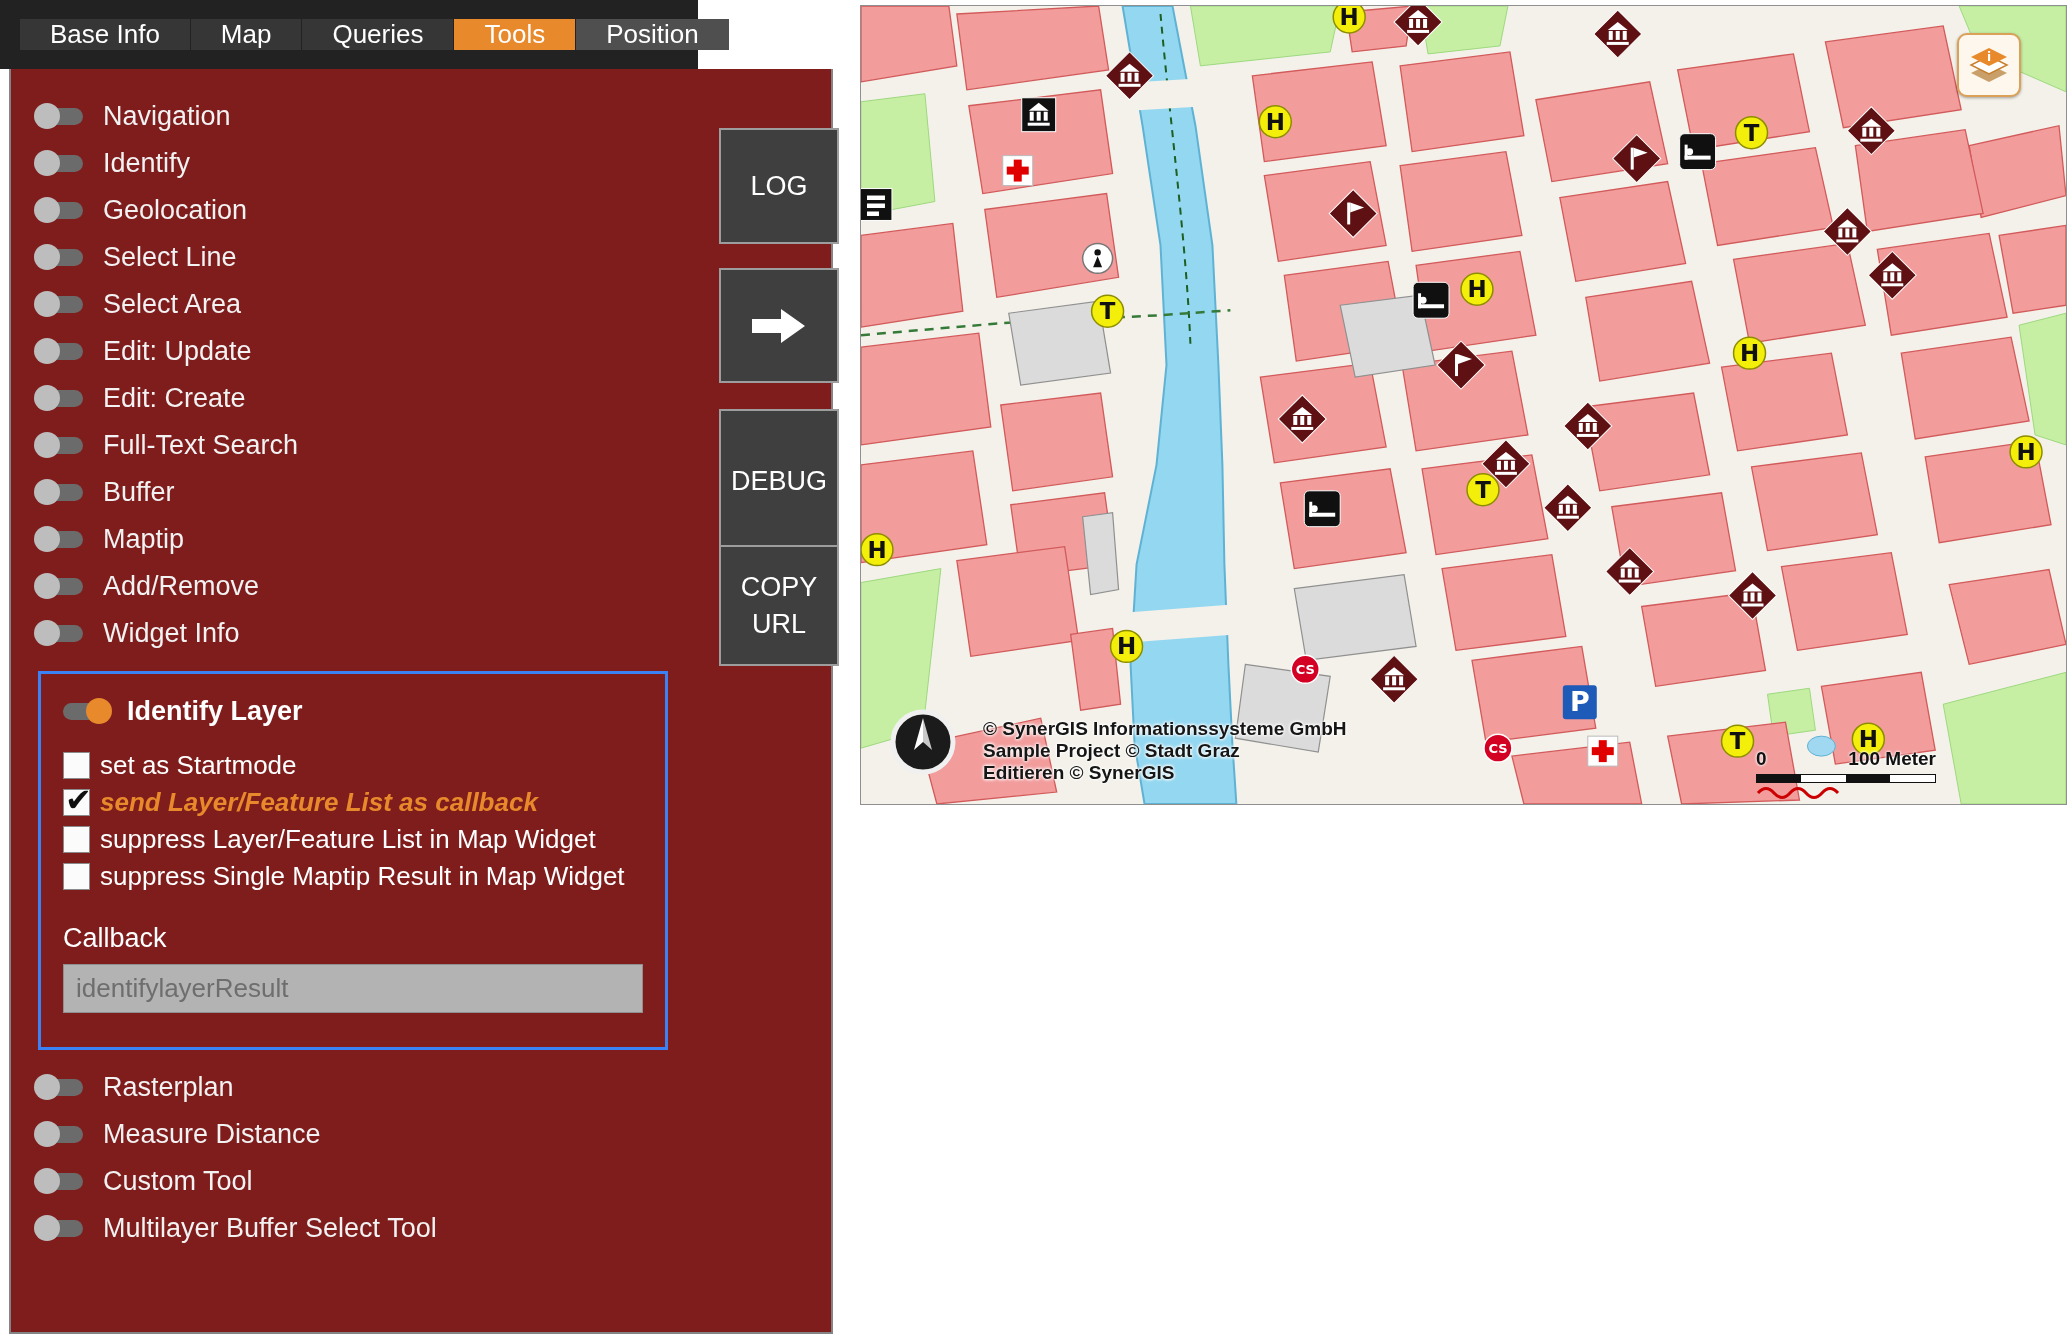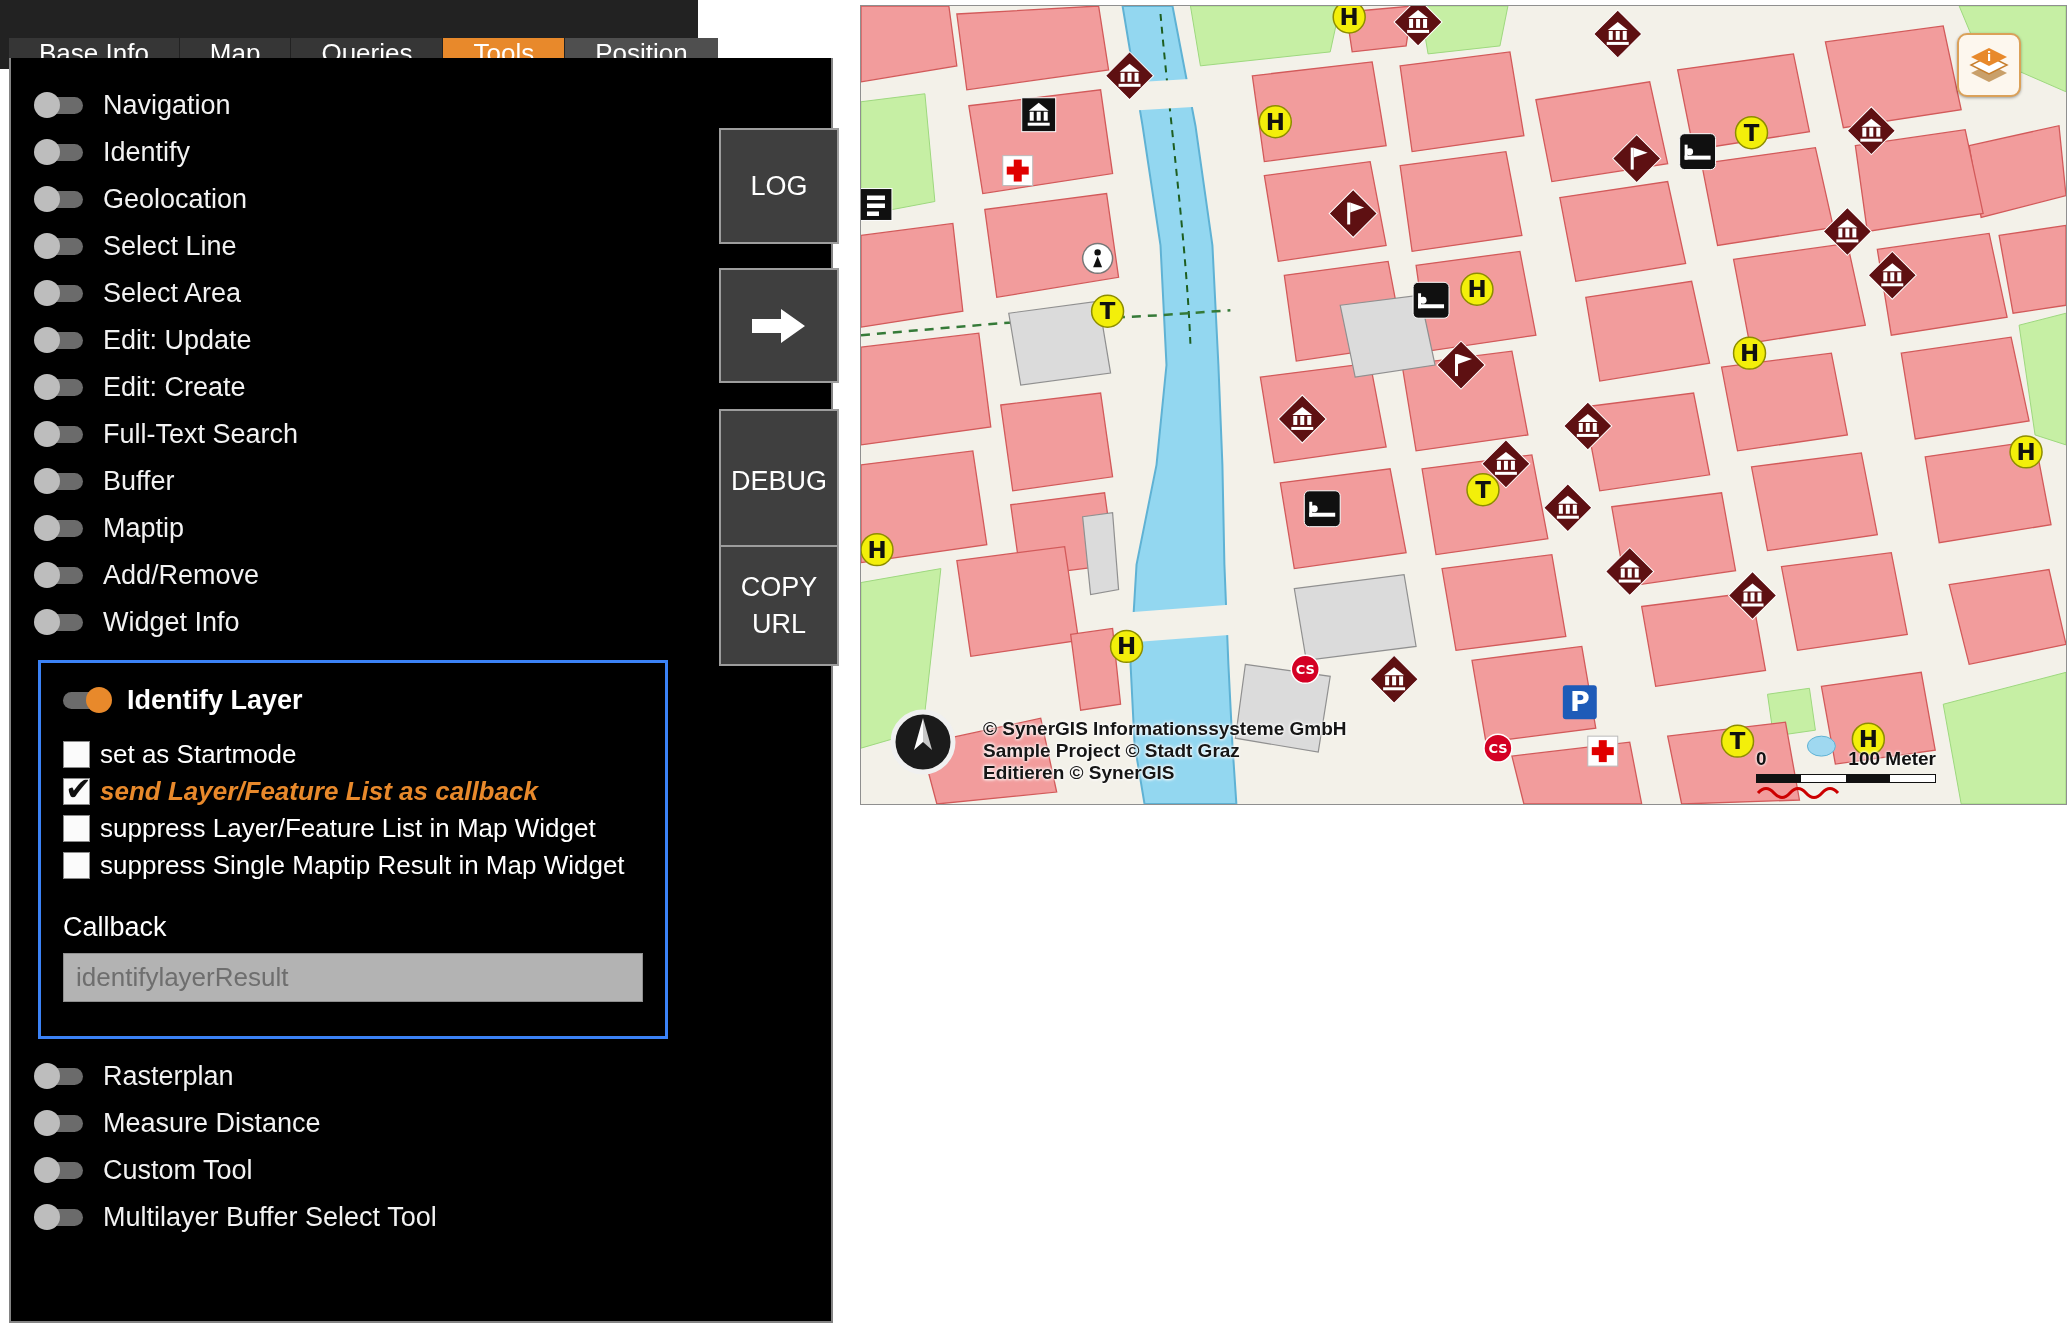--- a/index.html
+++ b/index.html
@@ -5,36 +5,36 @@
   html,body{margin:0;padding:0;}
   body{
     width:2068px;height:1342px;position:relative;overflow:hidden;
     background:#ffffff;
     font-family:"Liberation Sans","DejaVu Sans",sans-serif;
   }
 
   
   .tabbar{
     position:absolute;left:0;top:0;width:698px;height:69px;
-    background:#222222;display:flex;align-items:flex-end;
-    padding-left:9px;box-sizing:border-box;
+    background:#222222;display:flex;align-items:center;
+    padding-left:20px;box-sizing:border-box;
   }
   .tab{
     display:flex;align-items:center;justify-content:center;
     padding:0 30px;margin-right:1px;
     background:#363636;color:#ffffff;font-size:26px;cursor:pointer;
     white-space:nowrap;
   }
   .tab:last-child{background:#4f4f4f;}
   .tab.active{background:#E8892B;font-weight:normal;}
 
   
   .panel{
-    position:absolute;left:9px;top:58px;width:824px;height:1265px;
-    background:#000000;border:2px solid #848484;border-top:none;
+    position:absolute;left:9px;top:69px;width:824px;height:1265px;
+    background:#7f1d1d;border:2px solid #848484;border-top:none;
     box-sizing:border-box;color:#f2f2f2;
   }
   .tool-list{padding:24px 0 0 26px;}
   .tool-list.bottom{padding-top:14px;}
   .tool-row{display:flex;align-items:center;height:47px;cursor:pointer;}
   .tool-row .lbl{font-size:27px;color:#f2f2f2;}
 
   .switch{
     position:relative;width:46px;height:17px;border-radius:9px;
     background:#6b6b6b;flex:none;margin-right:20px;cursor:pointer;

